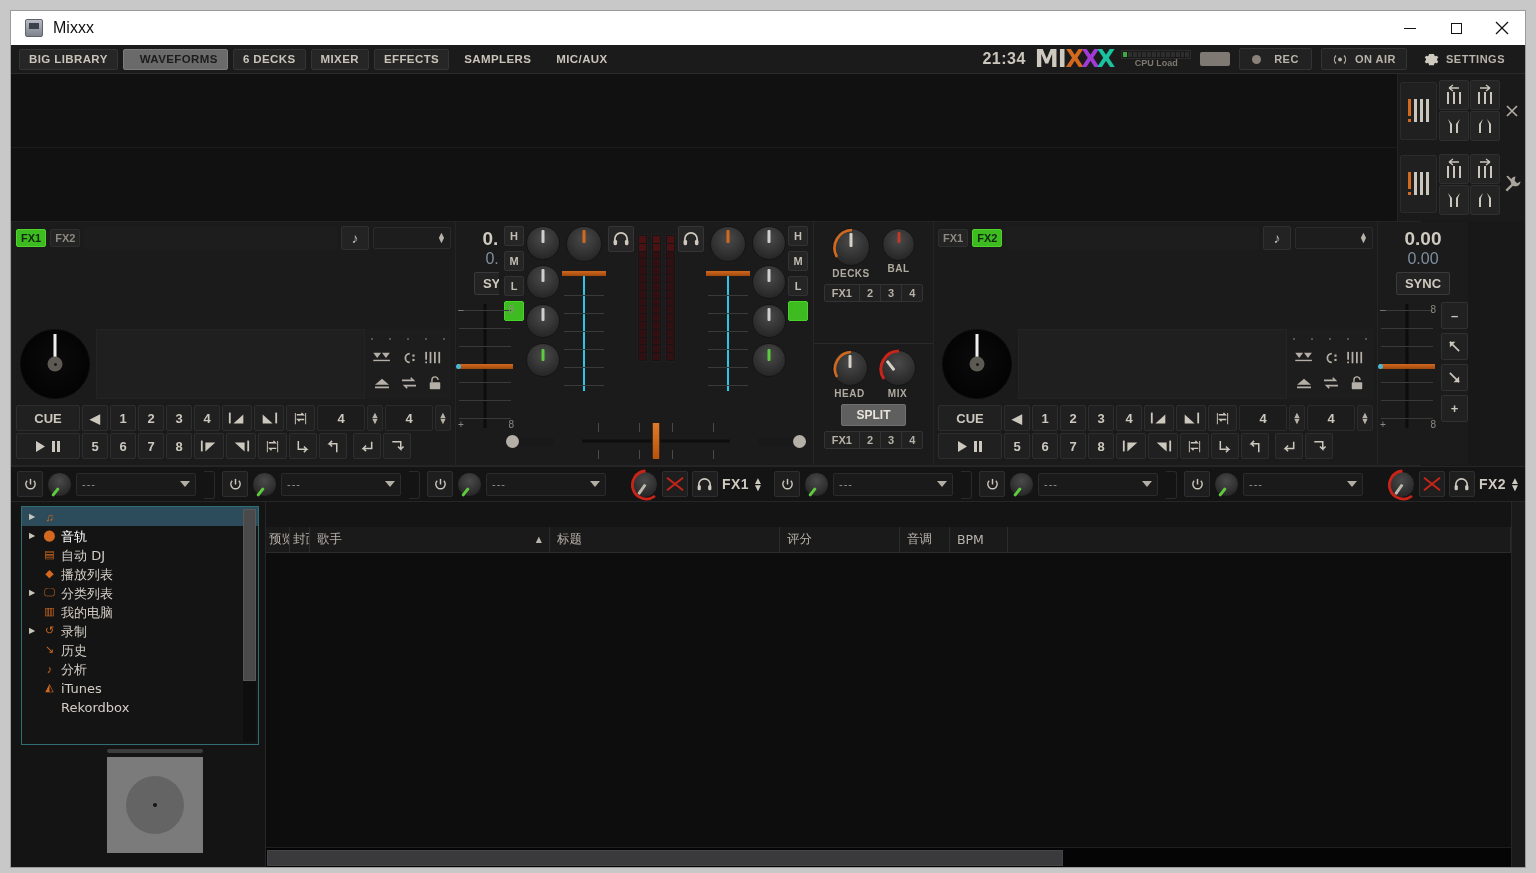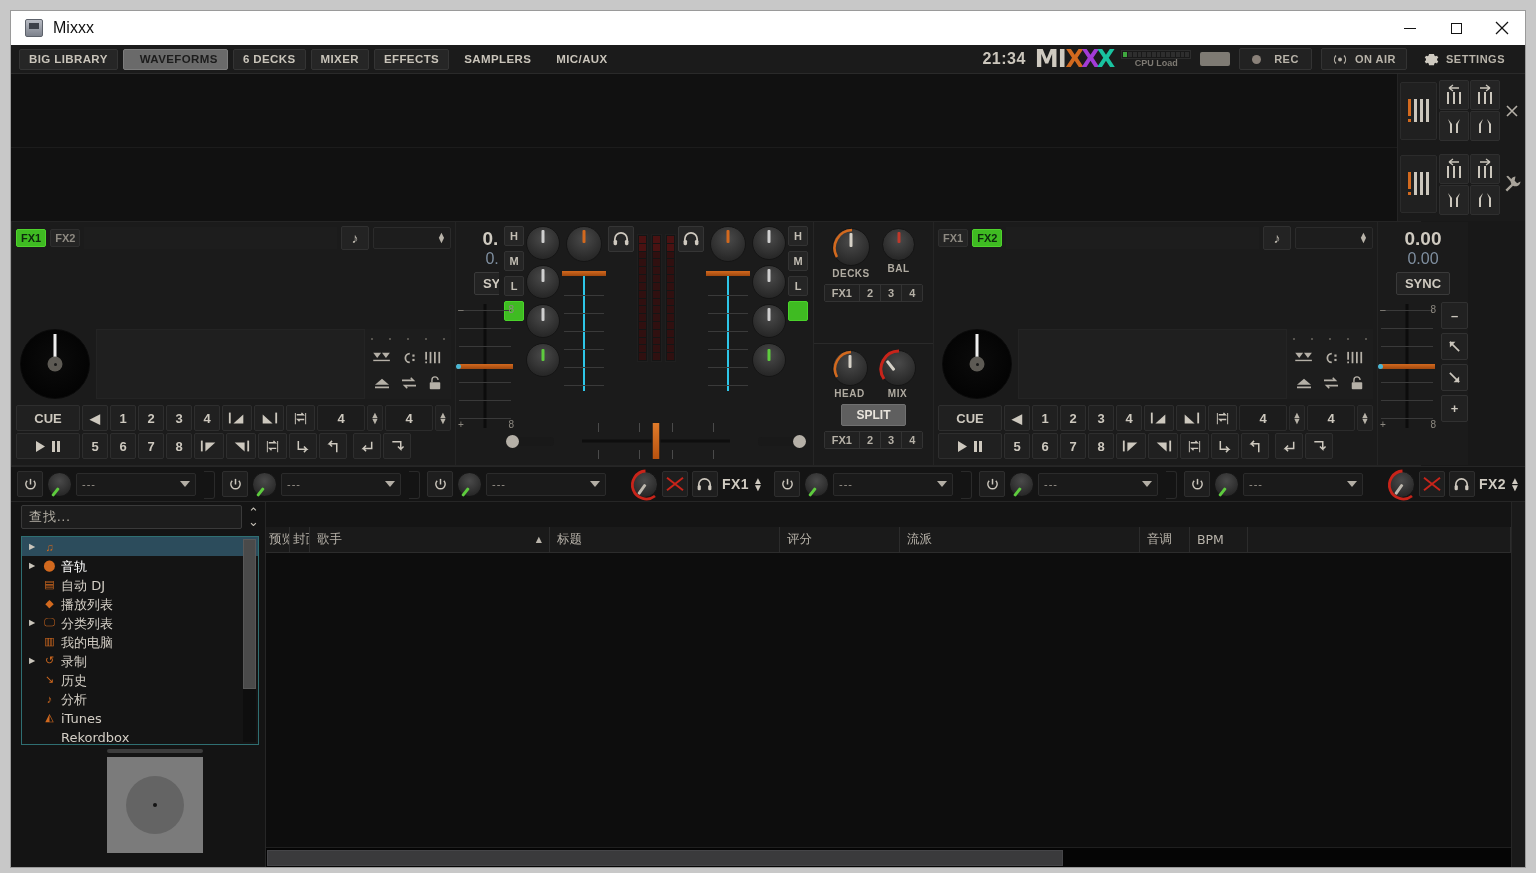--- a/index.html
+++ b/index.html
@@ -1179,29 +1179,20 @@
         <div class="updown">
             <span>▲</span>
             <span>▼</span>
           </div>
       </div>
     </div>
   </div>
 
   <div class="library">
     <div class="sidebar">
-      <div class="searchrow">
-        <div class="searchbox">
-          <span>查找...</span>
-        </div>
-        <div class="sortarrows">
-            <span>⌃</span>
-            <span>⌄</span>
-          </div>
-      </div>
       <div class="tree">
         <div class="trow sel">
           <div class="tarrow">▶</div>
           <div class="ticon">♫</div>
           <div class="tlabel">音轨</div>
         </div>
         <div class="trow">
           <div class="tarrow">▶</div>
           <div class="ticon">⬤</div>
           <div class="tlabel">自动 DJ</div>
@@ -1261,21 +1252,20 @@
     <div class="tablewrap">
       <div class="thead">
         <div class="th" style="width:24px;padding:0 3px">预览</div>
         <div class="th" style="width:20px;padding:0 3px">封面</div>
         <div class="th" style="width:240px">
           <span>歌手</span>
           <span class="sortcaret">▲</span>
         </div>
         <div class="th" style="width:230px">标题</div>
         <div class="th" style="width:120px">评分</div>
-        <div class="th" style="width:240px">流派</div>
         <div class="th" style="width:50px">音调</div>
         <div class="th" style="width:58px">BPM</div>
         <div class="th" style="flex:1"></div>
       </div>
       <div class="tbody"></div>
       <div class="hscroll">
           <b></b>
         </div>
     </div>
     <div class="vscrollcol"></div>

